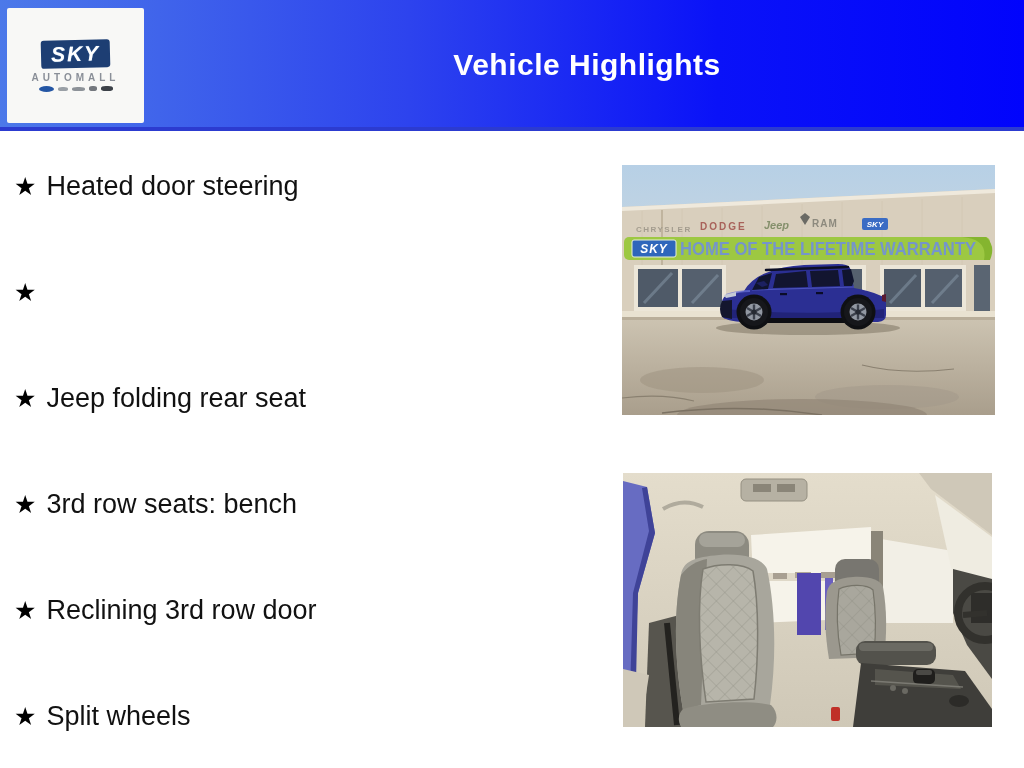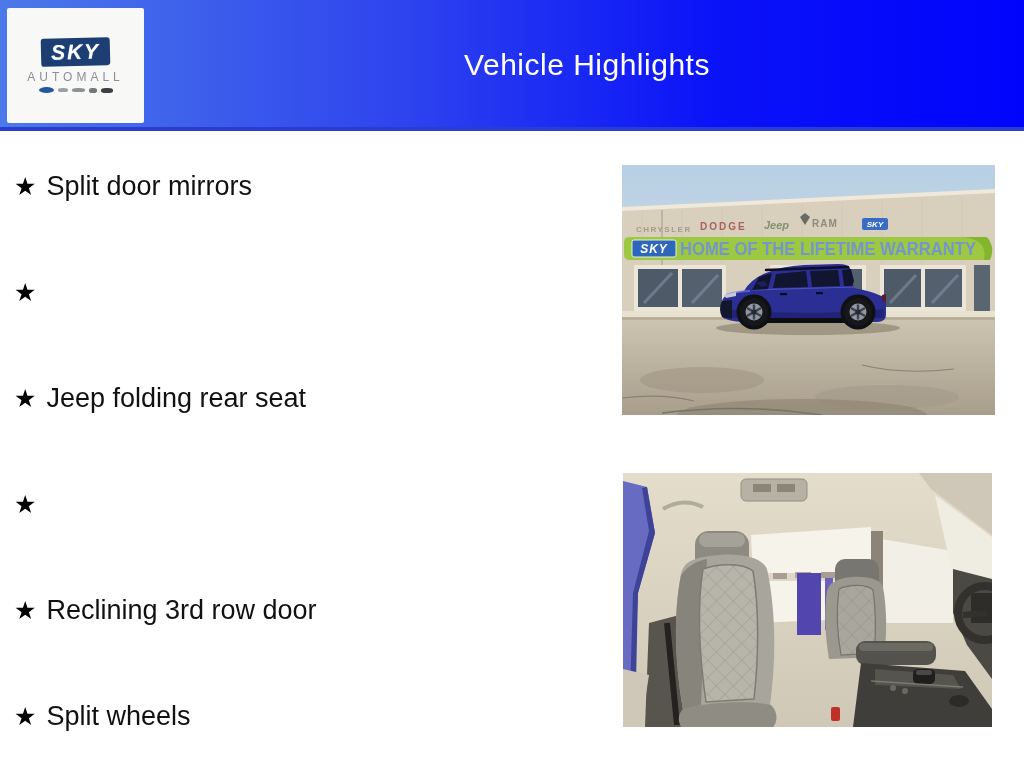--- a/index.html
+++ b/index.html
@@ -8,38 +8,38 @@
     background:#ffffff;font-family:"Liberation Sans",sans-serif;
   }
   
   .header{
     position:absolute;left:0;top:0;width:1024px;height:127px;
     background:linear-gradient(90deg,#4c79e9 0%,#2d43ee 40%,#0a12f8 70%,#0104fc 100%);
     border-bottom:4px solid #2c3bd0;
   }
   .page-title{
     position:absolute;left:150px;top:48px;width:874px;margin:0;
-    text-align:center;color:#ffffff;font-size:30px;font-weight:400;
+    text-align:center;color:#ffffff;font-size:30px;font-weight:700;
     letter-spacing:.5px;
   }
   .logo-card{
     position:absolute;left:7px;top:8px;width:137px;height:115px;
     background:#f8f8f6;border-radius:2px;
     display:flex;flex-direction:column;align-items:center;justify-content:center;
   }
   .sky-badge{
     background:#1d3e73;border-radius:3px;padding:2px 10px;
     transform:rotate(-1.5deg);
   }
   .sky-badge span{
     color:#ffffff;font-weight:bold;font-style:italic;font-size:21px;
     letter-spacing:2px;text-shadow:0 0 1px #7fa8d8;
   }
   .automall{
-    margin-top:4px;color:#8a8f98;font-size:12px;font-weight:normal;
+    margin-top:4px;color:#8a8f98;font-size:10px;font-weight:bold;
     letter-spacing:4px;
   }
   .oem-row{display:flex;align-items:center;gap:4px;margin-top:3px;}
   .oem{display:inline-block;border-radius:40%;}
   .oem.ford{width:15px;height:6px;background:#2456a4;border-radius:50%;}
   .oem.chevy{width:10px;height:4px;background:#9aa0a6;}
   .oem.ram{width:13px;height:4px;background:#8d9298;}
   .oem.jeep{width:8px;height:5px;background:#74787e;}
   .oem.dodge{width:12px;height:5px;background:#3c4148;}
   
@@ -76,31 +76,32 @@
         <span class="oem jeep"></span>
         <span class="oem dodge"></span>
       </div>
     </div>
     <h1 class="page-title">Vehicle Highlights</h1>
   </header>
 
   <ul class="features">
     <li>
         <span class="star">★</span>
-        <span>Split door mirrors</span>
+        <span>Heated door steering</span>
       </li>
     <li>
         <span class="star">★</span>
       </li>
     <li>
         <span class="star">★</span>
         <span>Jeep folding rear seat</span>
       </li>
     <li>
         <span class="star">★</span>
+        <span>3rd row seats: bench</span>
       </li>
     <li>
         <span class="star">★</span>
         <span>Reclining 3rd row door</span>
       </li>
     <li>
         <span class="star">★</span>
         <span>Split wheels</span>
       </li>
   </ul>

